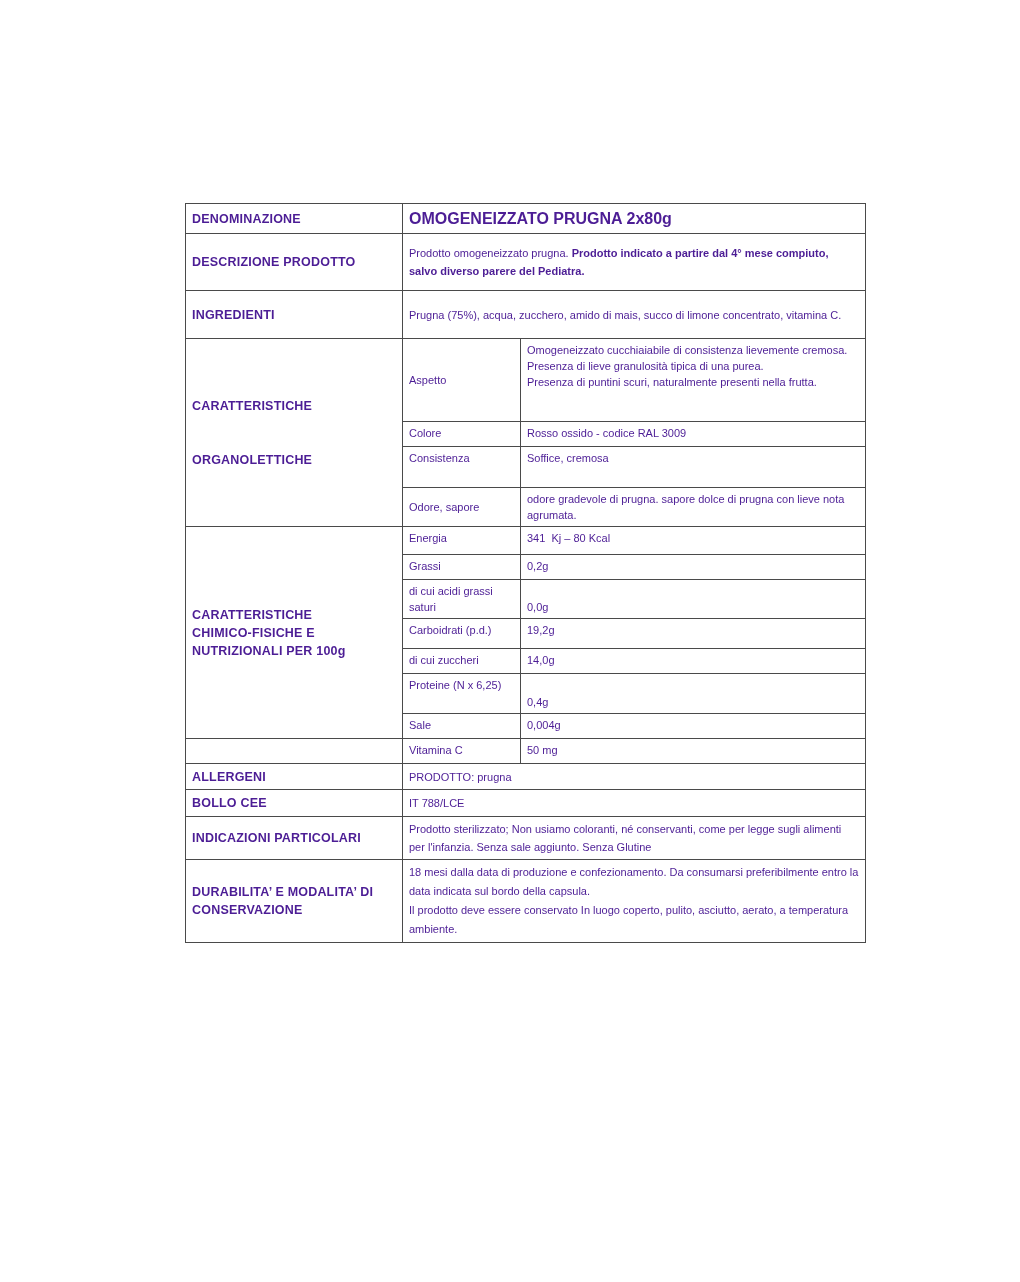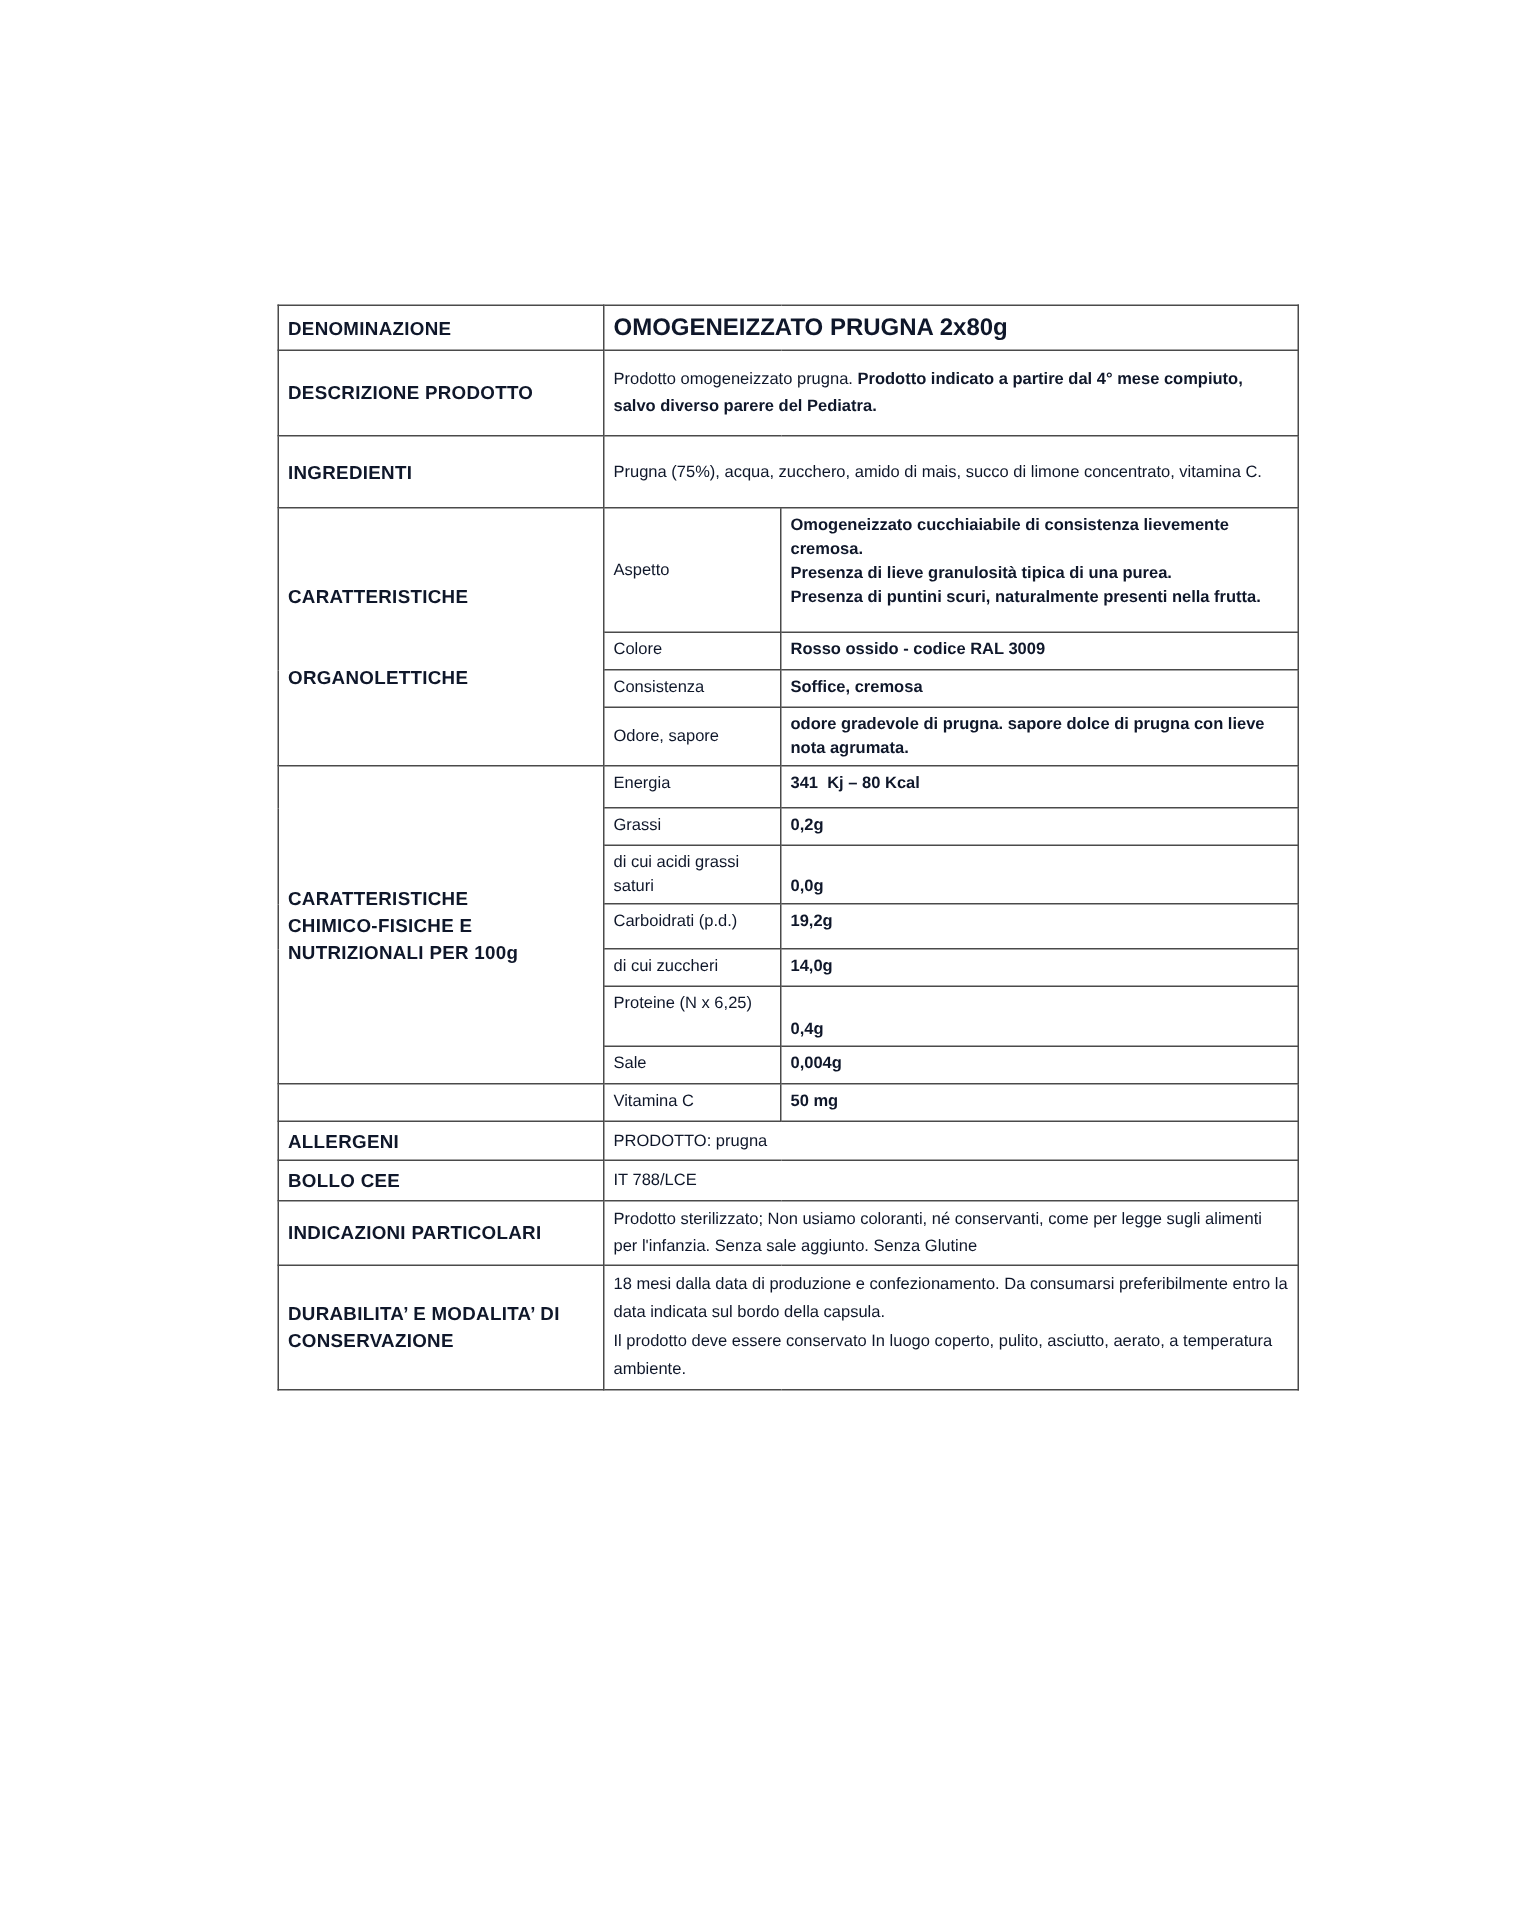--- a/index.html
+++ b/index.html
@@ -6,21 +6,21 @@
     margin: 0;
     padding: 0;
     background: #ffffff;
   }
   .page {
     position: relative;
     width: 1020px;
     height: 1282px;
     background: #ffffff;
     font-family: "Liberation Sans", sans-serif;
-    color: #0f172a;
+    color: #4c1d95;
     overflow: hidden;
   }
   table.spec {
     position: absolute;
     left: 185px;
     top: 203px;
     width: 680px;
     border-collapse: collapse;
     table-layout: fixed;
   }
@@ -36,21 +36,21 @@
     white-space: pre-wrap;
     word-wrap: break-word;
   }
   td.label {
     font-weight: bold;
     font-size: 12.5px;
     line-height: 18px;
     letter-spacing: 0.2px;
   }
   td.sub  { line-height: 16px; }
-  td.subv { line-height: 16px; font-weight: bold; }
+  td.subv { line-height: 16px; }
   td.title { font-weight: bold; font-size: 16px; }
   .vm { vertical-align: middle; }
   .vb { vertical-align: bottom; }
   .b  { font-weight: bold; }
 </style>
 </head>
 <body>
 
 <div class="page">
   <table class="spec">
@@ -83,21 +83,21 @@
 ORGANOLETTICHE</td>
         <td class="sub vm">Aspetto</td>
         <td class="subv">Omogeneizzato cucchiaiabile di consistenza lievemente cremosa.
 Presenza di lieve granulosità tipica di una purea.
 Presenza di puntini scuri, naturalmente presenti nella frutta.</td>
       </tr>
       <tr style="height:25px;">
         <td class="sub">Colore</td>
         <td class="subv">Rosso ossido - codice RAL 3009</td>
       </tr>
-      <tr style="height:25px;">
+      <tr style="height:41px;">
         <td class="sub">Consistenza</td>
         <td class="subv">Soffice, cremosa</td>
       </tr>
       <tr style="height:32px;">
         <td class="sub vm">Odore, sapore</td>
         <td class="subv">odore gradevole di prugna. sapore dolce di prugna con lieve nota agrumata.</td>
       </tr>
 
       <tr style="height:28px;">
         <td class="label vm" rowspan="7">CARATTERISTICHE

